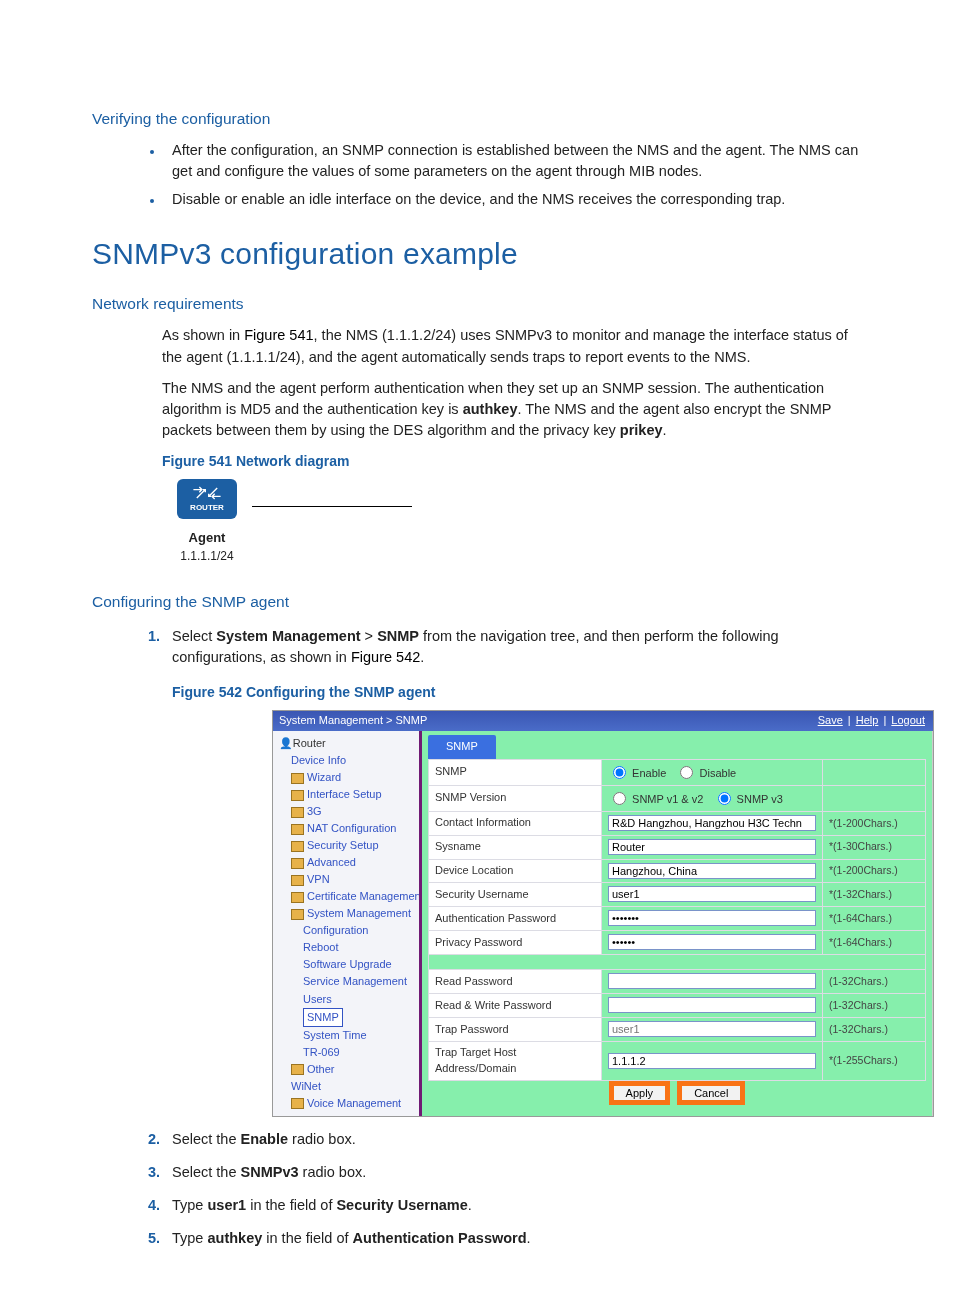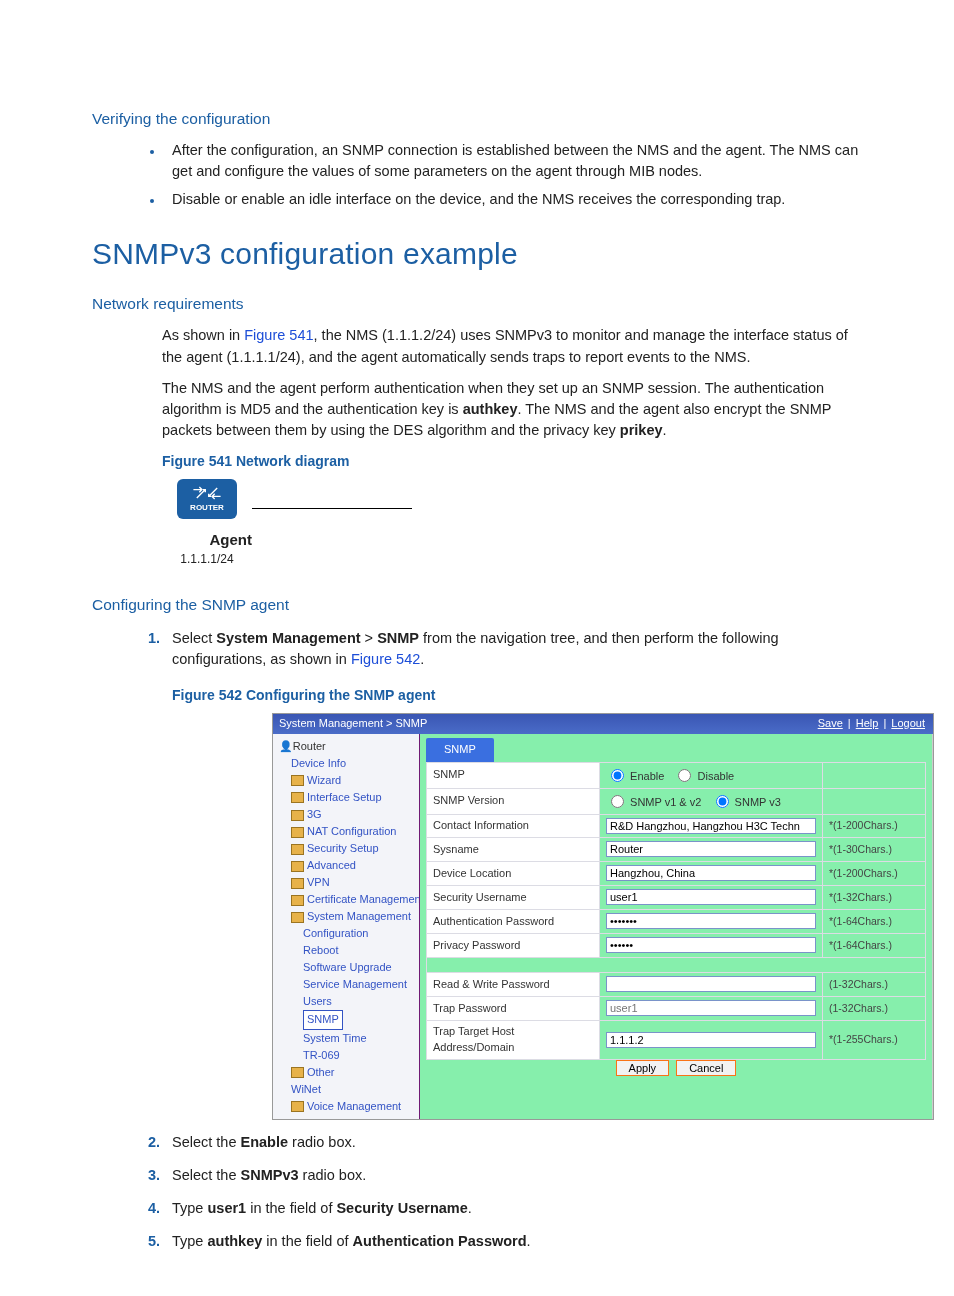--- a/index.html
+++ b/index.html
@@ -51,21 +51,21 @@
   }
   p.body {
     margin: 10px 0 10px 70px;
   }
   .fig-caption {
     color: #1c5fa3;
     font-weight: bold;
     margin: 10px 0 8px 70px;
     font-size: 14px;
   }
-  .link   { color: #1d4ed8; }
+  .link   { color: #000000; }
   .bold   { font-weight: bold; }
 
   
   .diagram {
     margin-left: 70px;
     display: flex;
     align-items: center;
     gap: 0;
     font-size: 12px;
   }
@@ -83,21 +83,21 @@
   }
   .nms {
     width:60px; height:44px; background:#666;
     margin:0 auto 2px; position:relative;
     border-radius:3px 3px 0 0;
   }
   .nms::after{
     content:""; position:absolute; bottom:-8px; left:-6px;
     width:72px; height:10px; background:#888; border-radius:2px;
   }
-  .small-label{font-weight:bold; font-size:15px; margin-top:10px;text-align:right;}
+  .small-label{font-weight:bold; font-size:13px; margin-top:10px;}
   .ip-label{font-size:12px;}
 
   
   .screenshot {
     margin-left: 100px;
     width: 660px;
     border: 1px solid #999;
     font-size: 11px;
     background:#86efac;
     color:#333;
@@ -107,21 +107,21 @@
     color:#fff;
     display:flex; justify-content:space-between;
     padding:2px 6px;
     font-size:11px;
   }
   .ss-top .right a { color:#fff; text-decoration:underline; margin:0 2px; cursor:pointer;}
   .ss-body { display:flex; }
   .ss-tree {
     width: 140px;
     background:#f3f4f9;
-    border-right:1px solid #701a75;
+    border-right:3px solid #701a75;
     padding:4px 0 4px 6px;
     line-height:1.55;
   }
   .ss-tree .root { color:#333; }
   .ss-tree .node { color:#3353c4; white-space:nowrap; overflow:hidden; }
   .ss-tree .indent1{ padding-left:12px; }
   .ss-tree .indent2{ padding-left:24px; }
   .ss-tree .sel {
     border:1px solid #3353c4; padding:0 3px; display:inline-block;
     background:#fff; color:#3353c4;
@@ -147,21 +147,21 @@
   .form-table td.help{ width:90px; color:#444; font-size:10.5px;}
   .form-table input[type=text], .form-table input[type=password]{
     width: 100%; box-sizing:border-box;
     border:1px solid #7a93c9; font-size:11px; padding:1px 3px;
     background:#fff;
   }
   .spacer-row td{ height:8px; border:none; border-left:1px solid #dcdce4; border-right:1px solid #dcdce4;}
   .req-note{ font-size:10.5px; margin:4px 0 6px;}
   .btn-row{text-align:center;}
   .btn{
-    border:1px solid #f97316; background:#f2f2f2;
+    border:5px solid #f97316; background:#f2f2f2;
     padding:1px 12px; font-size:11px; margin:0 2px; cursor:pointer;
   }
   .radio{vertical-align:-2px;}
 </style>
 </head>
 <body>
 
 <div class="h3">Verifying the configuration</div>
 
 <ul class="bullets">
@@ -290,20 +290,25 @@
                 </tr>
                 <tr>
                   <td class="label">Privacy Password</td>
                   <td><input type="password" value="••••••" style=""></td>
                   <td class="help">*(1-64Chars.)</td>
                 </tr>
                 <tr class="spacer-row">
                   <td colspan="3"></td>
                 </tr>
                 <tr>
+                  <td class="label">Read Password</td>
+                  <td><input type="text" style=""></td>
+                  <td class="help">(1-32Chars.)</td>
+                </tr>
+                <tr>
                   <td class="label">Read &amp; Write Password</td>
                   <td><input type="text" style=""></td>
                   <td class="help">(1-32Chars.)</td>
                 </tr>
                 <tr>
                   <td class="label">Trap Password</td>
                   <td><input type="text" placeholder="user1" style="color: rgb(153, 153, 153);"></td>
                   <td class="help">(1-32Chars.)</td>
                 </tr>
                 <tr>

